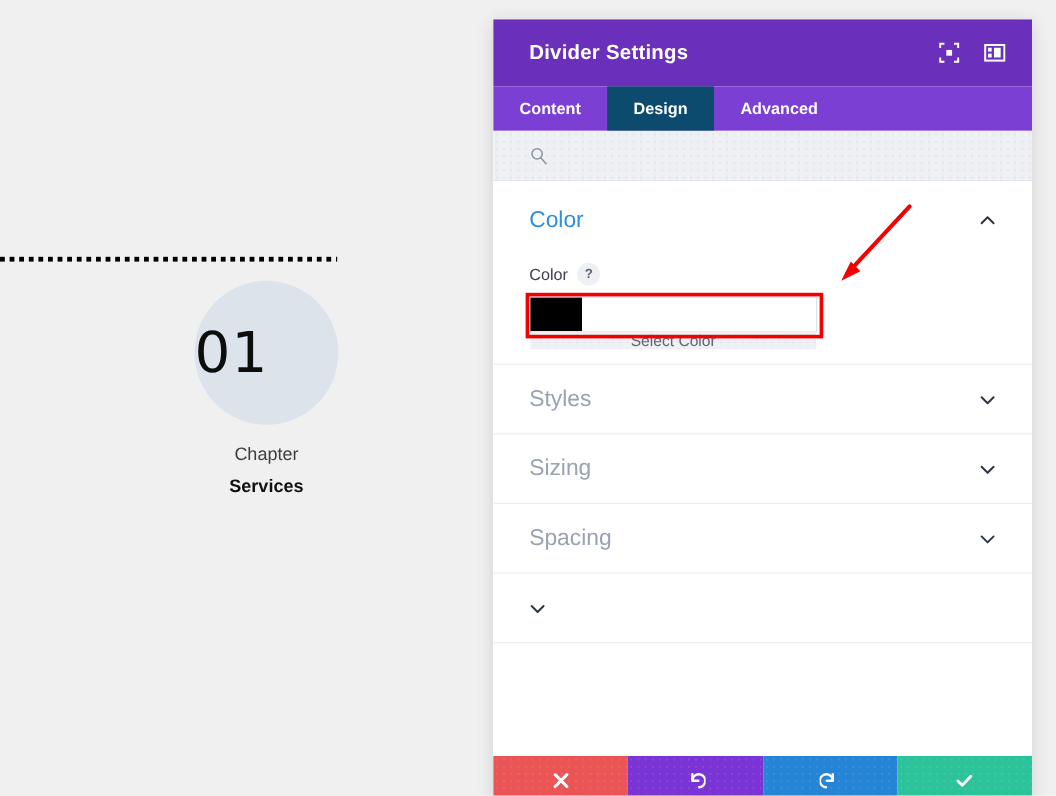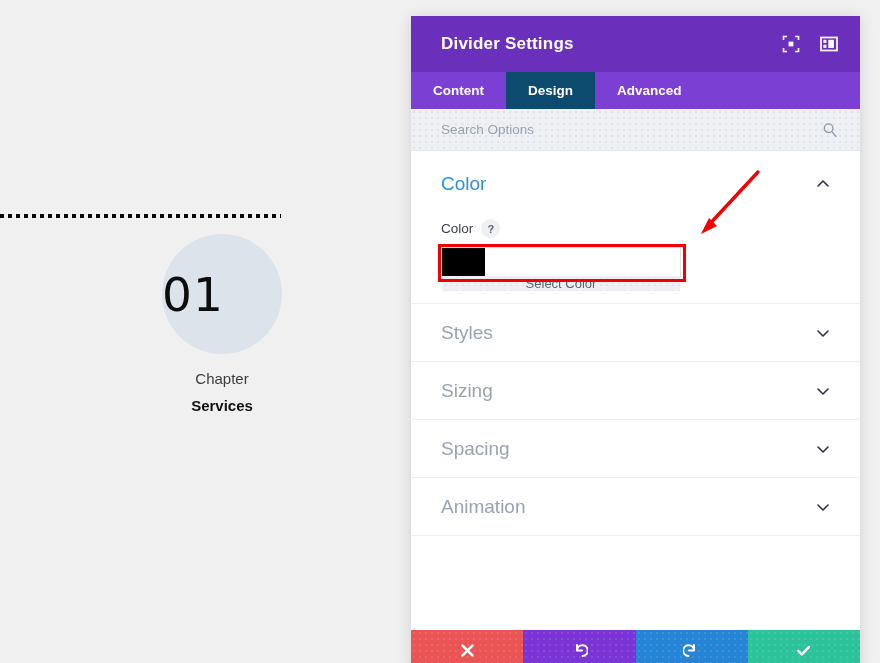--- a/index.html
+++ b/index.html
@@ -186,21 +186,20 @@
       </div>
     </div>
 
     <div class="tabbar">
       <div class="tab">Content</div>
       <div class="tab active">Design</div>
       <div class="tab">Advanced</div>
     </div>
 
     <div class="searchbar">
-      <input class="search-input" type="text" placeholder="Search Options" style="">
       <span class="search-icon">
         <svg viewBox="0 0 16 16" xmlns="http://www.w3.org/2000/svg">
           <circle cx="6.6" cy="6.2" r="4.3" fill="none" stroke="#8d96a5" stroke-width="1.3"></circle>
           <path d="M9.9 9.6 L14 14.4" stroke="#8d96a5" stroke-width="1.3" fill="none" stroke-linecap="round"></path>
         </svg>
       </span>
     </div>
 
     <div class="panel-body">
 
@@ -248,21 +247,20 @@
       <div class="section-row">
         <div class="section-row-title">Spacing</div>
         <span class="chev">
           <svg viewBox="0 0 14 14" xmlns="http://www.w3.org/2000/svg">
             <path d="M2 5 L7 10 L12 5" fill="none" stroke="#2c3440" stroke-width="1.6" stroke-linecap="round" stroke-linejoin="round"></path>
           </svg>
         </span>
       </div>
 
       <div class="section-row">
-        <div class="section-row-title">Animation</div>
         <span class="chev">
           <svg viewBox="0 0 14 14" xmlns="http://www.w3.org/2000/svg">
             <path d="M2 5 L7 10 L12 5" fill="none" stroke="#2c3440" stroke-width="1.6" stroke-linecap="round" stroke-linejoin="round"></path>
           </svg>
         </span>
       </div>
 
     </div>
 
     <div class="action-bar">

